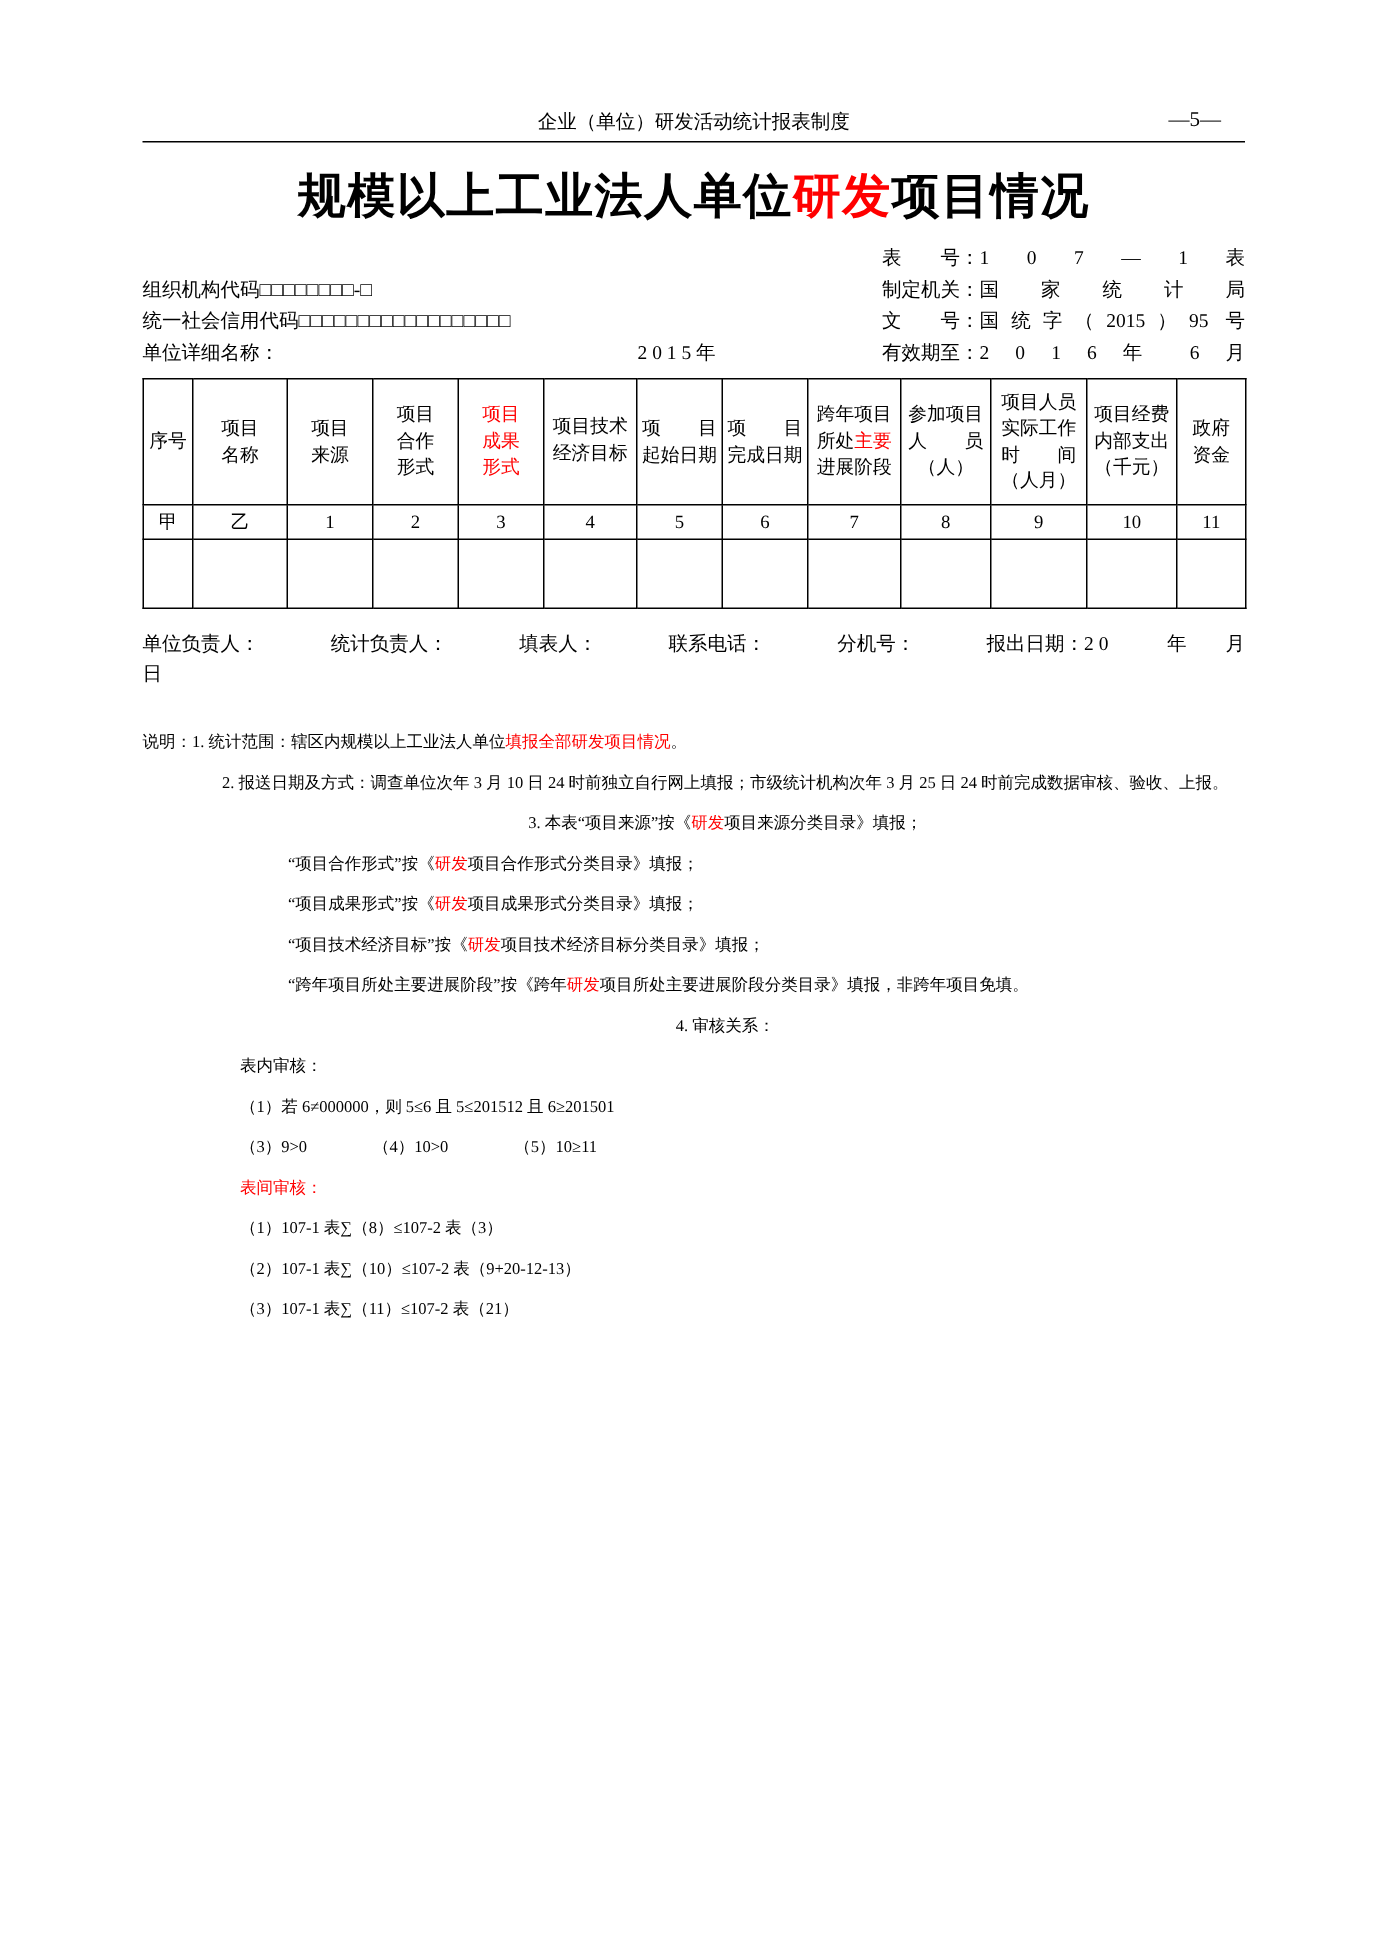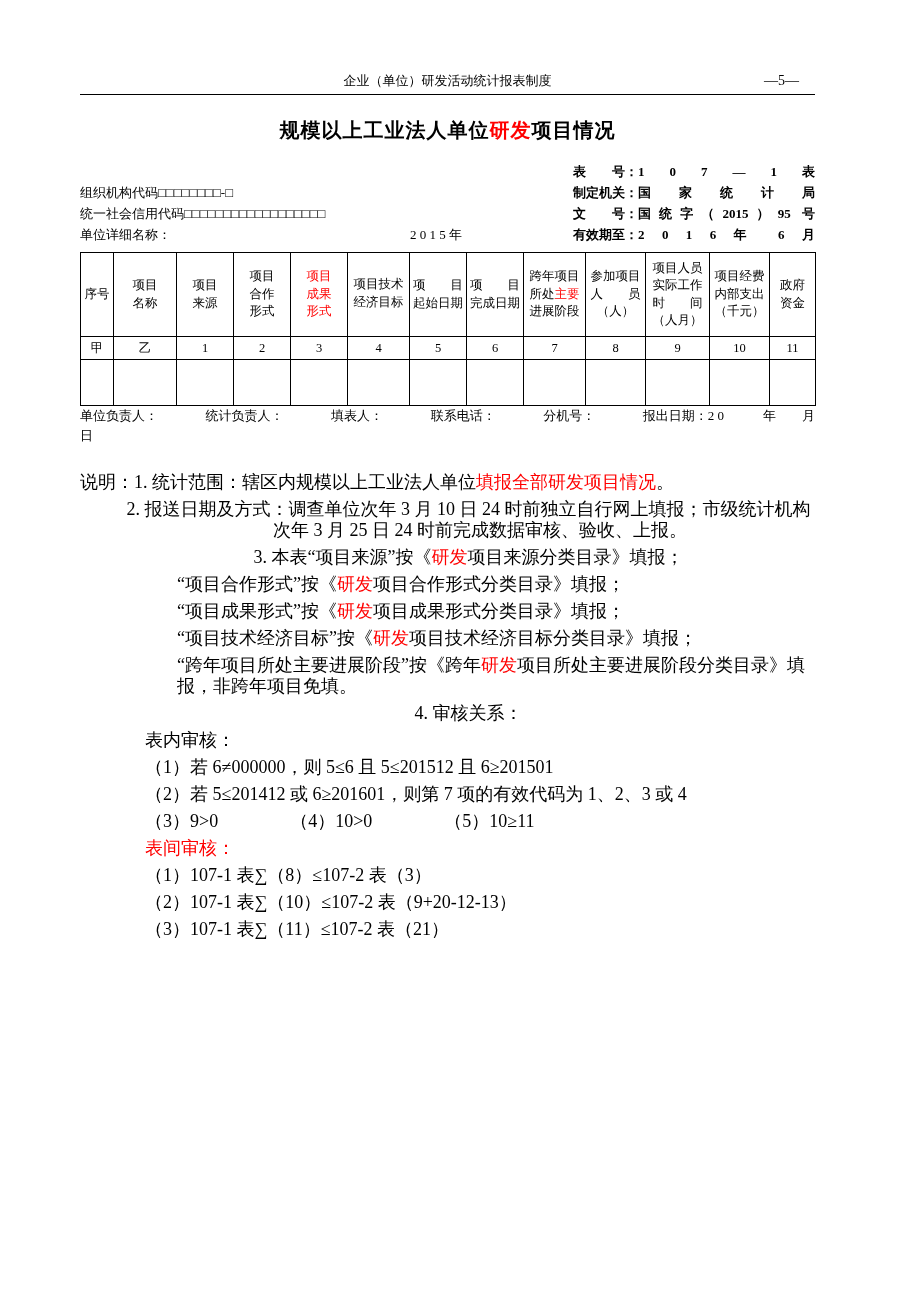--- a/index.html
+++ b/index.html
@@ -6,51 +6,51 @@
   html, body { background: #ffffff; }
   .page {
     position: relative;
     width: 920px;
     height: 1302px;
     background: #ffffff;
     color: #000;
     font-family: "Liberation Serif", "DejaVu Serif", serif;
     overflow: hidden;
   }
-  .content { position: absolute; left: 80px; top: 0; width: 735px; }
+  .content { position: absolute; left: 95px; top: 0; width: 735px; }
   .red { color: #ff0000; }
 
   
   .doc-header {
     margin-top: 72px;
     position: relative;
     text-align: center;
     font-size: 13px;
     line-height: 17px;
     padding-bottom: 5px;
     border-bottom: 1px solid #000;
   }
   .page-number { position: absolute; right: 16px; top: 0; font-size: 14px; }
 
   
   .form-title {
     margin-top: 18px;
     text-align: center;
-    font-size: 20px;
+    font-size: 32px;
     font-weight: bold;
     letter-spacing: 1px;
     line-height: 34px;
   }
 
   
   .meta { position: relative; margin-top: 14px; height: 86px; font-size: 13px; }
   .meta-left { position: absolute; left: 0; top: 21px; }
   .meta-line { height: 21px; line-height: 21px; white-space: pre; }
   .year { position: absolute; left: 330px; top: 63px; height: 21px; line-height: 21px; }
-  .meta-right { position: absolute; right: 0; top: 0; width: 242px; font-weight: bold; }
+  .meta-right { position: absolute; right: 0; top: 0; width: 242px; }
   .meta-right-row { display: flex; height: 21px; line-height: 21px; }
   .mr-label { white-space: pre; }
   .mr-value { flex: 1; text-align: justify; text-align-last: justify; }
 
   
   .form-table {
     margin-top: 5px;
     border-collapse: collapse;
     table-layout: fixed;
     width: 735px;
@@ -62,27 +62,27 @@
     font-size: 12.5px;
     padding: 1px 0;
     overflow: hidden;
   }
   .header-row td { height: 84px; }
   .hline { line-height: 17.5px; white-space: pre; }
   .code-row td { height: 22px; line-height: 20px; }
   .blank-row td { height: 46px; }
 
   
-  .sign { font-size: 13px; }
+  .sign { margin-top: 13px; font-size: 13px; }
   .sign-line1 { display: flex; justify-content: space-between; line-height: 20px; }
   .sign-line1 span { white-space: pre; }
   .sign-line2 { line-height: 20px; }
 
   
-  .notes { margin-top: 26px; font-size: 18px; }
+  .notes { margin-top: 26px; font-size: 11px; }
   .note { line-height: 21px; margin-bottom: 6px; }
   .note span { white-space: pre-wrap; }
   .n0 { padding-left: 0; }
   .n1 { padding-left: 65px; text-indent: -23px; text-align: center; }
   .n2 { padding-left: 97px; }
   .n3 { padding-left: 65px; }
 </style>
 </head>
 <body>
 
@@ -234,21 +234,20 @@
         <p class="note n0"><span>说明：1. 统计范围：辖区内规模以上工业法人单位</span><span class="red">填报全部研发项目情况</span><span>。</span></p>
         <p class="note n1"><span>2. 报送日期及方式：调查单位次年 3 月 10 日 24 时前独立自行网上填报；市级统计机构次年 3 月 25 日 24 时前完成数据审核、验收、上报。</span></p>
         <p class="note n1"><span>3. 本表“项目来源”按《</span><span class="red">研发</span><span>项目来源分类目录》填报；</span></p>
         <p class="note n2"><span>“项目合作形式”按《</span><span class="red">研发</span><span>项目合作形式分类目录》填报；</span></p>
         <p class="note n2"><span>“项目成果形式”按《</span><span class="red">研发</span><span>项目成果形式分类目录》填报；</span></p>
         <p class="note n2"><span>“项目技术经济目标”按《</span><span class="red">研发</span><span>项目技术经济目标分类目录》填报；</span></p>
         <p class="note n2"><span>“跨年项目所处主要进展阶段”按《跨年</span><span class="red">研发</span><span>项目所处主要进展阶段分类目录》填报，非跨年项目免填。</span></p>
         <p class="note n1"><span>4. 审核关系：</span></p>
         <p class="note n3"><span>表内审核：</span></p>
         <p class="note n3"><span>（1）若 6≠000000，则 5≤6 且 5≤201512 且 6≥201501</span></p>
-        <p class="note n3"><span>（2）若 5≤201412 或 6≥201601，则第 7 项的有效代码为 1、2、3 或 4</span></p>
         <p class="note n3"><span>（3）9&gt;0　　　　（4）10&gt;0　　　　（5）10≥11</span></p>
         <p class="note n3"><span class="red">表间审核：</span></p>
         <p class="note n3"><span>（1）107-1 表∑（8）≤107-2 表（3）</span></p>
         <p class="note n3"><span>（2）107-1 表∑（10）≤107-2 表（9+20-12-13）</span></p>
         <p class="note n3"><span>（3）107-1 表∑（11）≤107-2 表（21）</span></p>
       </div>
 
   </div>
 </div>
 

